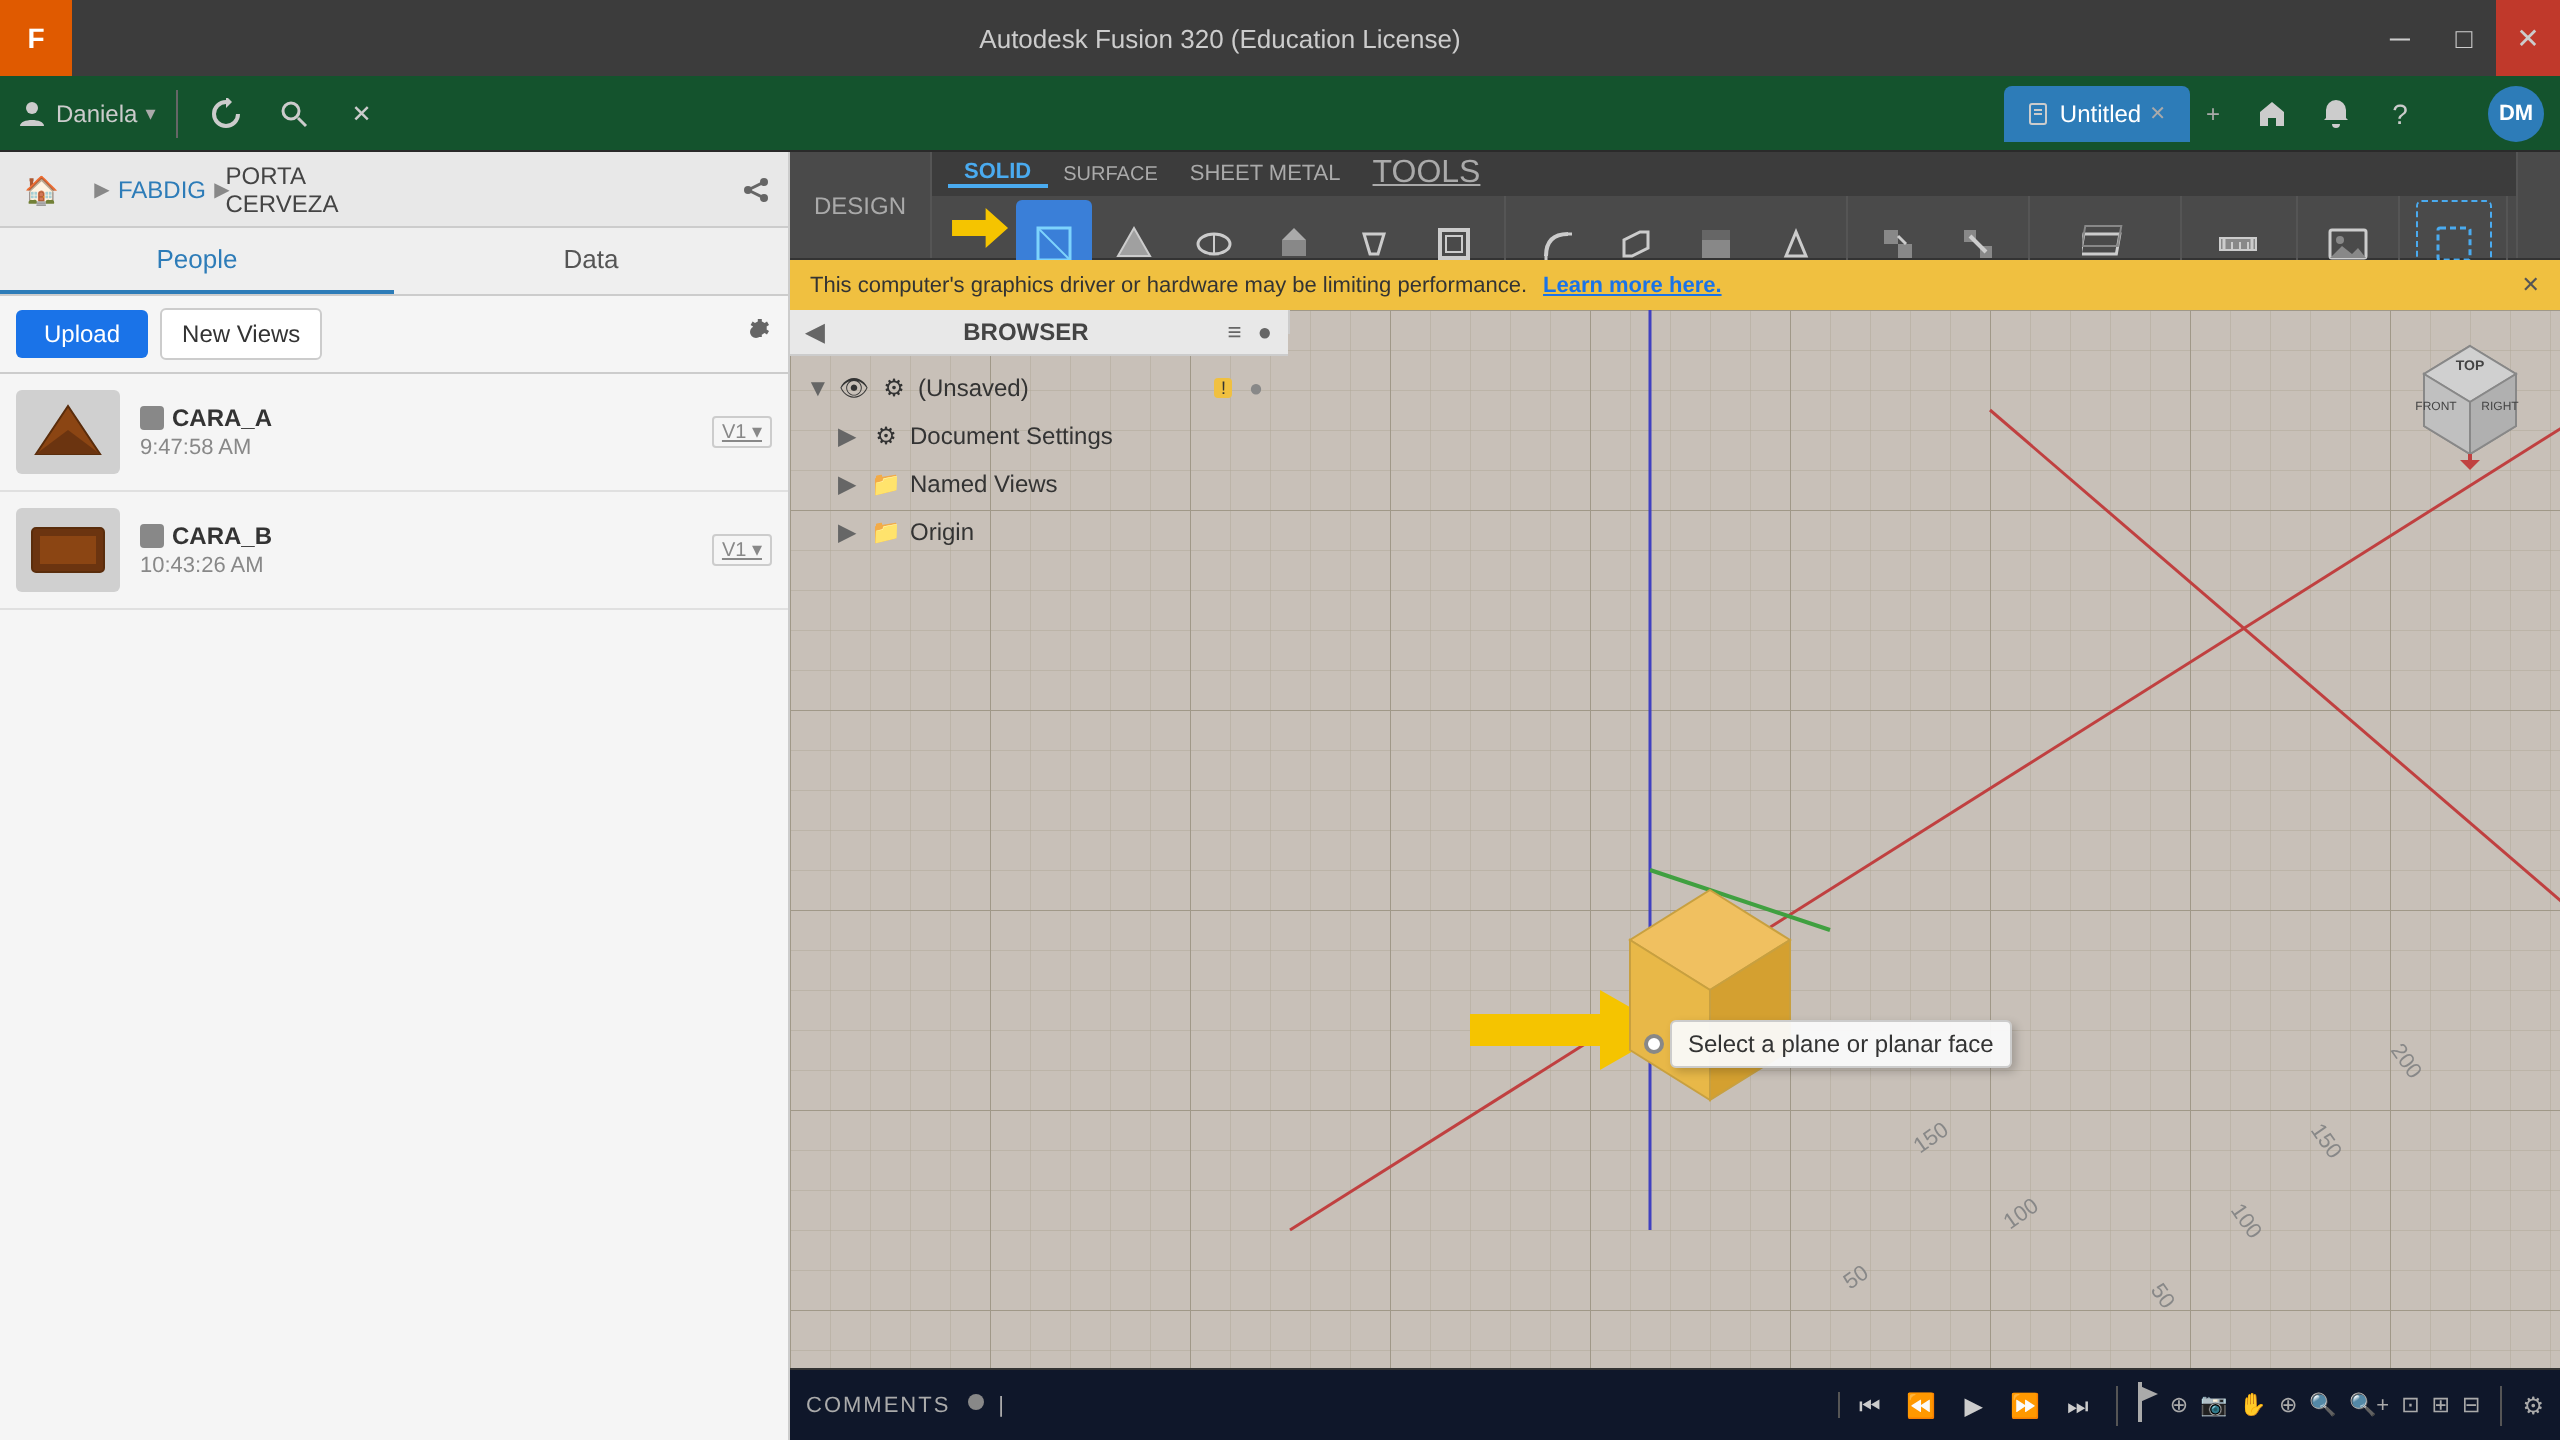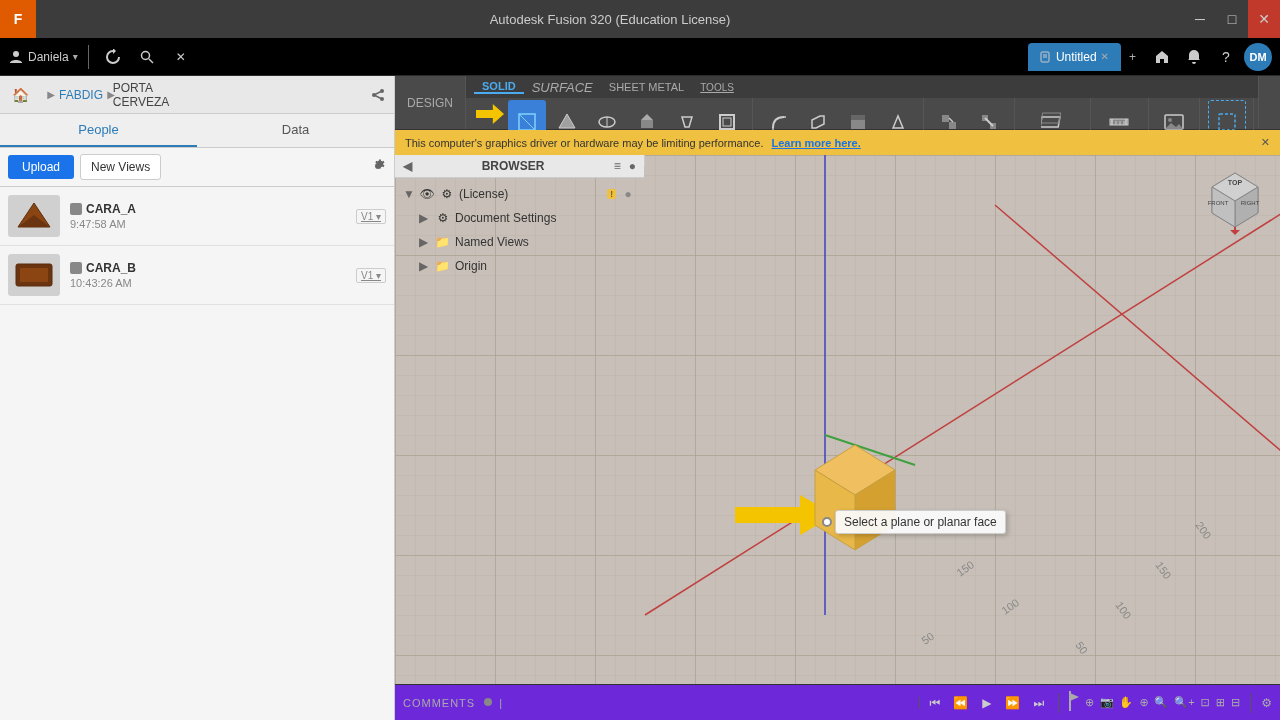--- a/index.html
+++ b/index.html
@@ -10,33 +10,33 @@
       width: 100%; height: 38px; background: #3c3c3c; display: flex; align-items: center; position: relative;
     }
     #title-bar .app-icon { width: 36px; height: 38px; background: #e05a00; display: flex; align-items: center; justify-content: center; color: white; font-weight: bold; font-size: 14px; }
     #title-bar .title-text { flex: 1; text-align: center; color: #cccccc; font-size: 13px; }
     #title-bar .window-controls { display: flex; }
     #title-bar .win-btn { width: 32px; height: 38px; display: flex; align-items: center; justify-content: center; color: #cccccc; cursor: pointer; font-size: 14px; }
     #title-bar .win-close { background: #c0392b; }
 
     
     #top-bar {
-      width: 100%; height: 38px; background: #000000; display: flex; align-items: center; padding: 0 8px; gap: 6px; border-bottom: 1px solid #2a2a2a;
+      width: 100%; height: 38px; background: #14532d; display: flex; align-items: center; padding: 0 8px; gap: 6px; border-bottom: 1px solid #2a2a2a;
     }
     #top-bar .user-area { display: flex; align-items: center; gap: 4px; color: #cccccc; cursor: pointer; }
     #top-bar .user-area svg { width: 16px; height: 16px; }
     .top-bar-sep { width: 1px; height: 24px; background: #666; margin: 0 4px; }
     .icon-btn { width: 28px; height: 28px; display: flex; align-items: center; justify-content: center; color: #cccccc; cursor: pointer; border-radius: 3px; }
     .spacer { flex: 1; }
     .tab-area { display: flex; align-items: center; gap: 2px; }
     .tab-item { background: #555; color: #ddd; padding: 4px 12px; border-radius: 4px 4px 0 0; display: flex; align-items: center; gap: 4px; font-size: 12px; cursor: pointer; height: 28px; }
     .tab-item.active { background: #2d7cb8; color: white; }
     .tab-plus { color: #aaa; cursor: pointer; padding: 0 6px; }
     .right-icons { display: flex; align-items: center; gap: 4px; }
-    .avatar { width: 28px; height: 28px; border-radius: 50%; background: #2d7cb8; color: white; display: flex; align-items: center; justify-content: center; font-size: 11px; font-weight: bold; }
+    .avatar { width: 28px; height: 28px; border-radius: 50%; background: #2d7cb8; color: white; display: flex; align-items: center; justify-content: center; font-size: 11px; font-weight: bold; margin-left: 26px; }
 
     
     #main { display: flex; width: 100%; height: calc(720px - 38px - 38px); }
 
     
     #left-panel { width: 395px; background: #efefef; border-right: 1px solid #ccc; display: flex; flex-direction: column; }
     #left-panel-top { height: 38px; display: flex; align-items: center; padding: 0 8px; gap: 4px; background: #e8e8e8; border-bottom: 1px solid #ccc; }
     .panel-icon-btn { width: 26px; height: 26px; display: flex; align-items: center; justify-content: center; color: #555; cursor: pointer; border-radius: 3px; }
 
     
@@ -91,21 +91,21 @@
     .browser-collapse { cursor: pointer; color: #666; }
     .browser-tree { padding: 4px 0; }
     .tree-item { display: flex; align-items: center; padding: 4px 8px; cursor: pointer; gap: 4px; font-size: 12px; color: #333; }
     .tree-arrow { width: 12px; display: flex; align-items: center; color: #666; }
     .tree-icon { width: 16px; height: 16px; display: flex; align-items: center; justify-content: center; }
     .tree-label { flex: 1; }
     .tree-btn { width: 16px; height: 16px; display: flex; align-items: center; justify-content: center; color: #888; cursor: pointer; }
     .unsaved-tag { background: #f0c040; color: #333; font-size: 9px; padding: 0 3px; border-radius: 2px; margin-left: 2px; }
 
     
-    #bottom-bar { height: 36px; background: #6d28d9; display: flex; align-items: center; padding: 0 8px; gap: 4px; border-top: 1px solid #333; }
+    #bottom-bar { height: 36px; background: #0f172a; display: flex; align-items: center; padding: 0 8px; gap: 4px; border-top: 1px solid #333; }
     .comments-section { display: flex; align-items: center; gap: 4px; color: #aaa; font-size: 11px; flex: 1; border-right: 1px solid #555; }
     .playback-controls { display: flex; align-items: center; gap: 4px; color: #aaa; }
     .play-btn { width: 22px; height: 22px; display: flex; align-items: center; justify-content: center; cursor: pointer; color: #ccc; }
     .timeline-sep { width: 1px; height: 20px; background: #555; margin: 0 4px; }
     .timeline-marker { color: #aaa; cursor: pointer; }
     .bottom-right { margin-left: auto; }
     .settings-icon-btn { color: #aaa; cursor: pointer; }
 
     
     .tooltip-box { position: absolute; background: rgba(250,250,250,0.95); border: 1px solid #ccc; border-radius: 3px; padding: 4px 8px; font-size: 12px; color: #333; white-space: nowrap; box-shadow: 2px 2px 5px rgba(0,0,0,0.2); pointer-events: none; }
@@ -255,23 +255,23 @@
   </div>
 
   <div id="right-panel">
 
     <div id="toolbar">
       <div class="toolbar-design">DESIGN</div>
 
       <div style="display:flex;flex-direction:column;height:100%;border-right:1px solid #555;">
         <div style="display:flex;gap:0;height:22px;align-items:center;padding:0 8px;background:#3c3c3c;">
           <span style="color:#4aabf0;font-size:11px;font-weight:bold;padding:0 8px;border-bottom:2px solid #4aabf0;">SOLID</span>
-          <span style="color:#aaa;font-size:13px;padding:4px 8px;font-style:italic;">SURFACE</span>
+          <span style="color:#aaa;font-size:10px;padding:4px 8px;">SURFACE</span>
           <span style="color:#aaa;font-size:11px;padding:0 8px;">SHEET METAL</span>
-          <span style="color:#aaa;font-size:10px;padding:12px 8px;text-decoration:underline;">TOOLS</span>
+          <span style="color:#aaa;font-size:16px;padding:12px 8px;text-decoration:underline;">TOOLS</span>
         </div>
         <div style="display:flex;flex:1;align-items:center;padding:0 4px;">
 
           <div class="toolbar-group">
             <div class="btns-row">
 
               <div class="toolbar-btn" style="width:28px;height:28px;margin-right:2px;">
                 <div class="yellow-arrow" style="width:28px;height:20px;background:#f5c400;clip-path:polygon(0 30%,60% 30%,60% 0%,100% 50%,60% 100%,60% 70%,0 70%);"></div>
               </div>
               <div class="toolbar-btn active" style="background:#3a7fd8;">
@@ -463,21 +463,21 @@
             <span style="flex:1;text-align:center;">BROWSER</span>
             <span style="color:#666;cursor:pointer;">≡</span>
             <span style="color:#666;cursor:pointer;margin-left:4px;">●</span>
           </div>
           <div class="browser-tree">
 
             <div class="tree-item">
               <span class="tree-arrow">▼</span>
               <span class="tree-icon">👁</span>
               <span class="tree-icon">⚙</span>
-              <span class="tree-label">(License)</span>
+              <span class="tree-label">(Unsaved)</span>
               <span class="unsaved-tag">!</span>
               <span class="tree-btn">●</span>
             </div>
             <div class="tree-item" style="padding-left:24px;">
               <span class="tree-arrow">▶</span>
               <span class="tree-icon">⚙</span>
               <span class="tree-label">Document Settings</span>
             </div>
             <div class="tree-item" style="padding-left:24px;">
               <span class="tree-arrow">▶</span>

